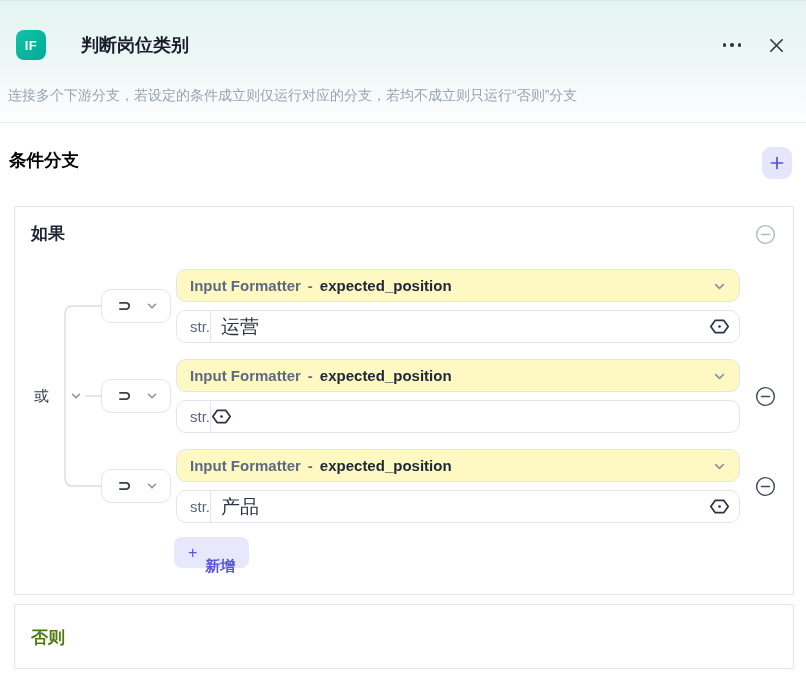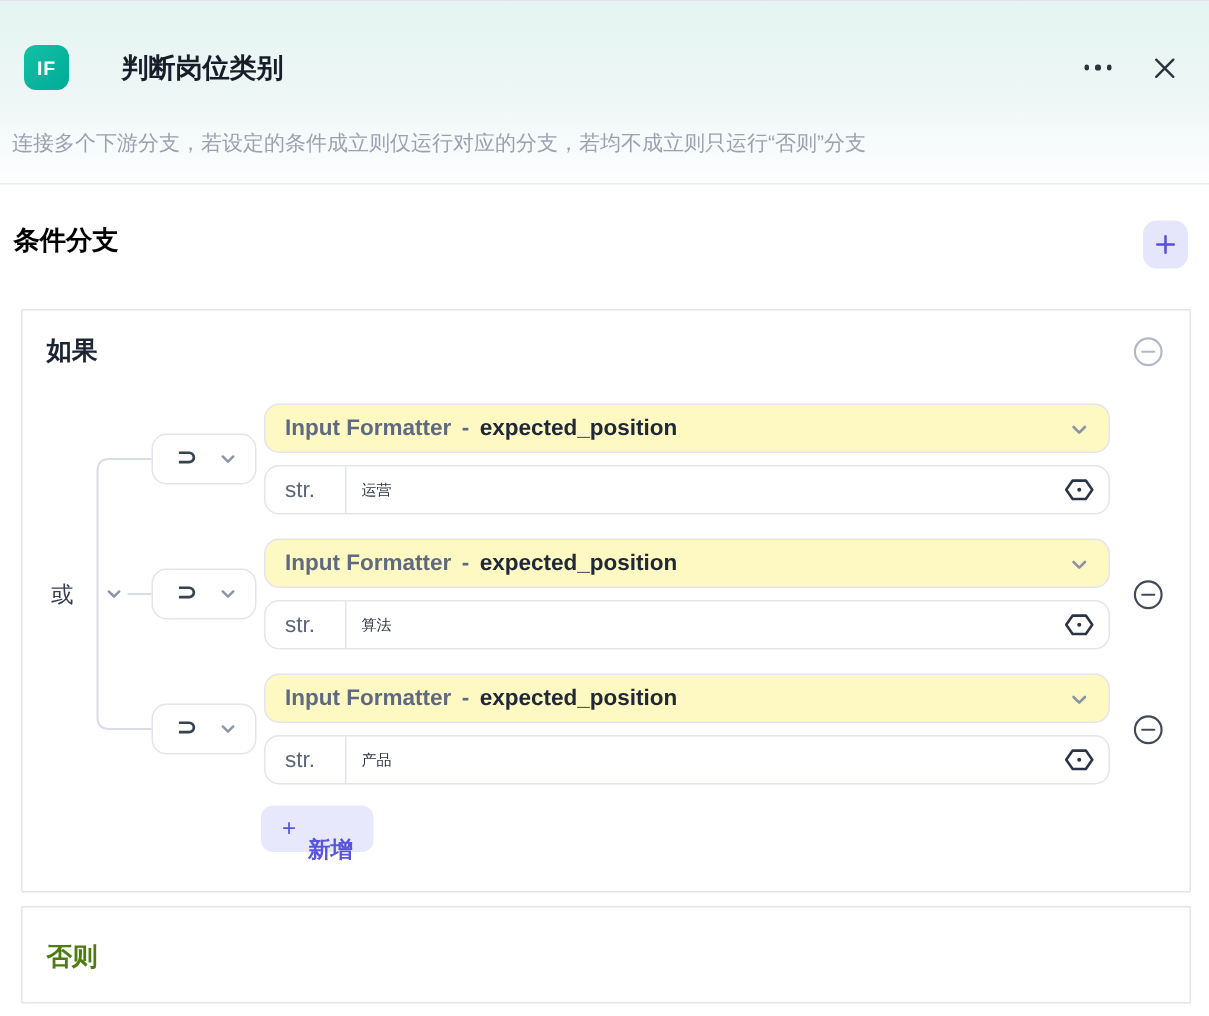--- a/index.html
+++ b/index.html
@@ -61,26 +61,26 @@
   }
   .val-select .node{font-size:15px;font-weight:600;color:#5f6a80;}
   .val-select .dash{font-size:15px;font-weight:600;color:#5f6a80;margin:0 7px;}
   .val-select .field{font-size:15px;font-weight:600;color:#202938;}
   .val-select .chev{position:absolute;right:13px;top:50%;margin-top:-6px;}
   .str-row{
     position:absolute;left:161px;width:564px;height:33px;border:1px solid #e2e5f0;border-radius:10px;
     background:#fff;display:flex;align-items:center;
   }
   .str-tag{
-    height:100%;display:flex;align-items:center;padding:0 20px 0 13px;
+    height:100%;display:flex;align-items:center;padding:0 0 0 13px;
     font-size:15px;color:#5c6678;border-right:1px solid #e2e5f0;flex:none;text-align:center;
   }
   .str-input{
     flex:1;min-width:0;border:none;outline:none;background:none;
-    font-family:inherit;font-size:10px;color:#2b3342;padding:0 10px;height:100%;
+    font-family:inherit;font-size:19px;color:#2b3342;padding:0 10px;height:100%;
   }
   .hex-btn{flex:none;margin-right:9px;background:none;border:none;padding:0;cursor:pointer;color:#2b3446;display:flex;}
   .add-cond{
     position:absolute;left:159px;top:330px;height:31px;padding:0 14px;border:none;border-radius:8px;
     background:#e7e8fc;color:#5953e1;display:flex;align-items:center;gap:8px;cursor:pointer;
   }
   .add-cond .plus{font-size:16px;line-height:1;font-weight:500;}
   .add-cond .txt{font-size:15px;font-weight:600;margin-top:28px;}
 </style>
 </head>
@@ -171,21 +171,20 @@
     <div class="val-select" style="top:152px;">
       <span class="node">Input Formatter</span>
       <span class="dash">-</span>
       <span class="field">expected_position</span>
       <svg class="chev" width="13" height="13" viewBox="0 0 12 12">
           <path d="M2.5 4.3 L6 7.8 L9.5 4.3" fill="none" stroke="currentColor" stroke-width="1.6" stroke-linecap="round" stroke-linejoin="round"></path>
         </svg>
     </div>
     <div class="str-row" style="top:193px;">
       <span class="str-tag">str.</span>
-      <input class="str-input" value="算法" style="">
       <button class="hex-btn">
         <svg width="21" height="21" viewBox="0 0 22 22">
             <polygon points="6.4,4.6 15.6,4.6 20.1,11 15.6,17.4 6.4,17.4 1.9,11" fill="none" stroke="currentColor" stroke-width="1.8" stroke-linejoin="round"></polygon>
             <circle cx="11" cy="11" r="1.4" fill="currentColor"></circle>
           </svg>
       </button>
     </div>
     <button class="minus-btn minus-row" style="top:179px;">
       <svg width="21" height="21" viewBox="0 0 22 22">
           <circle cx="11" cy="11" r="9.3" fill="none" stroke="currentColor" stroke-width="1.5"></circle>

